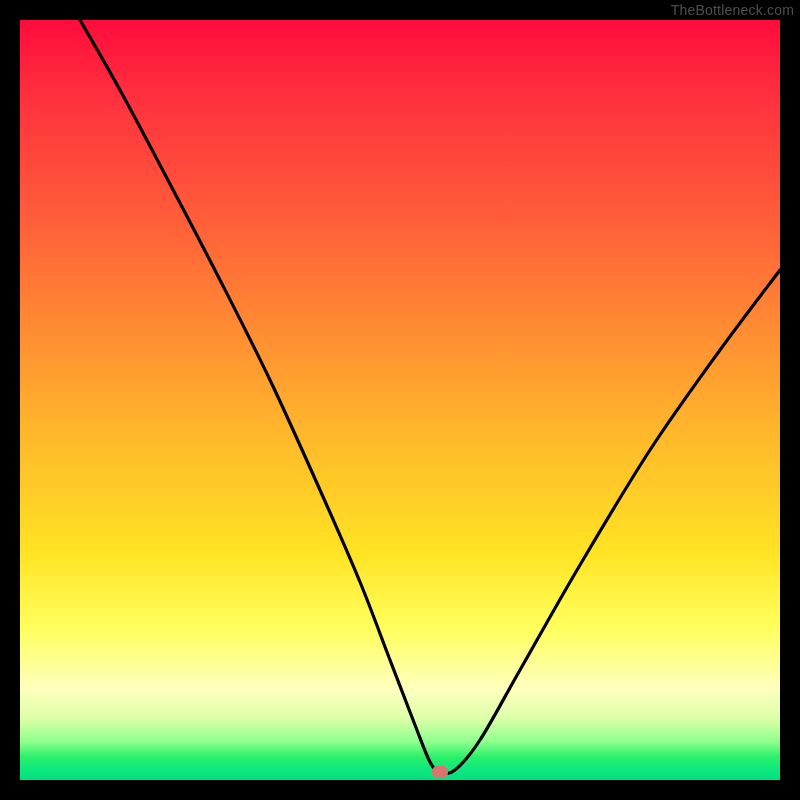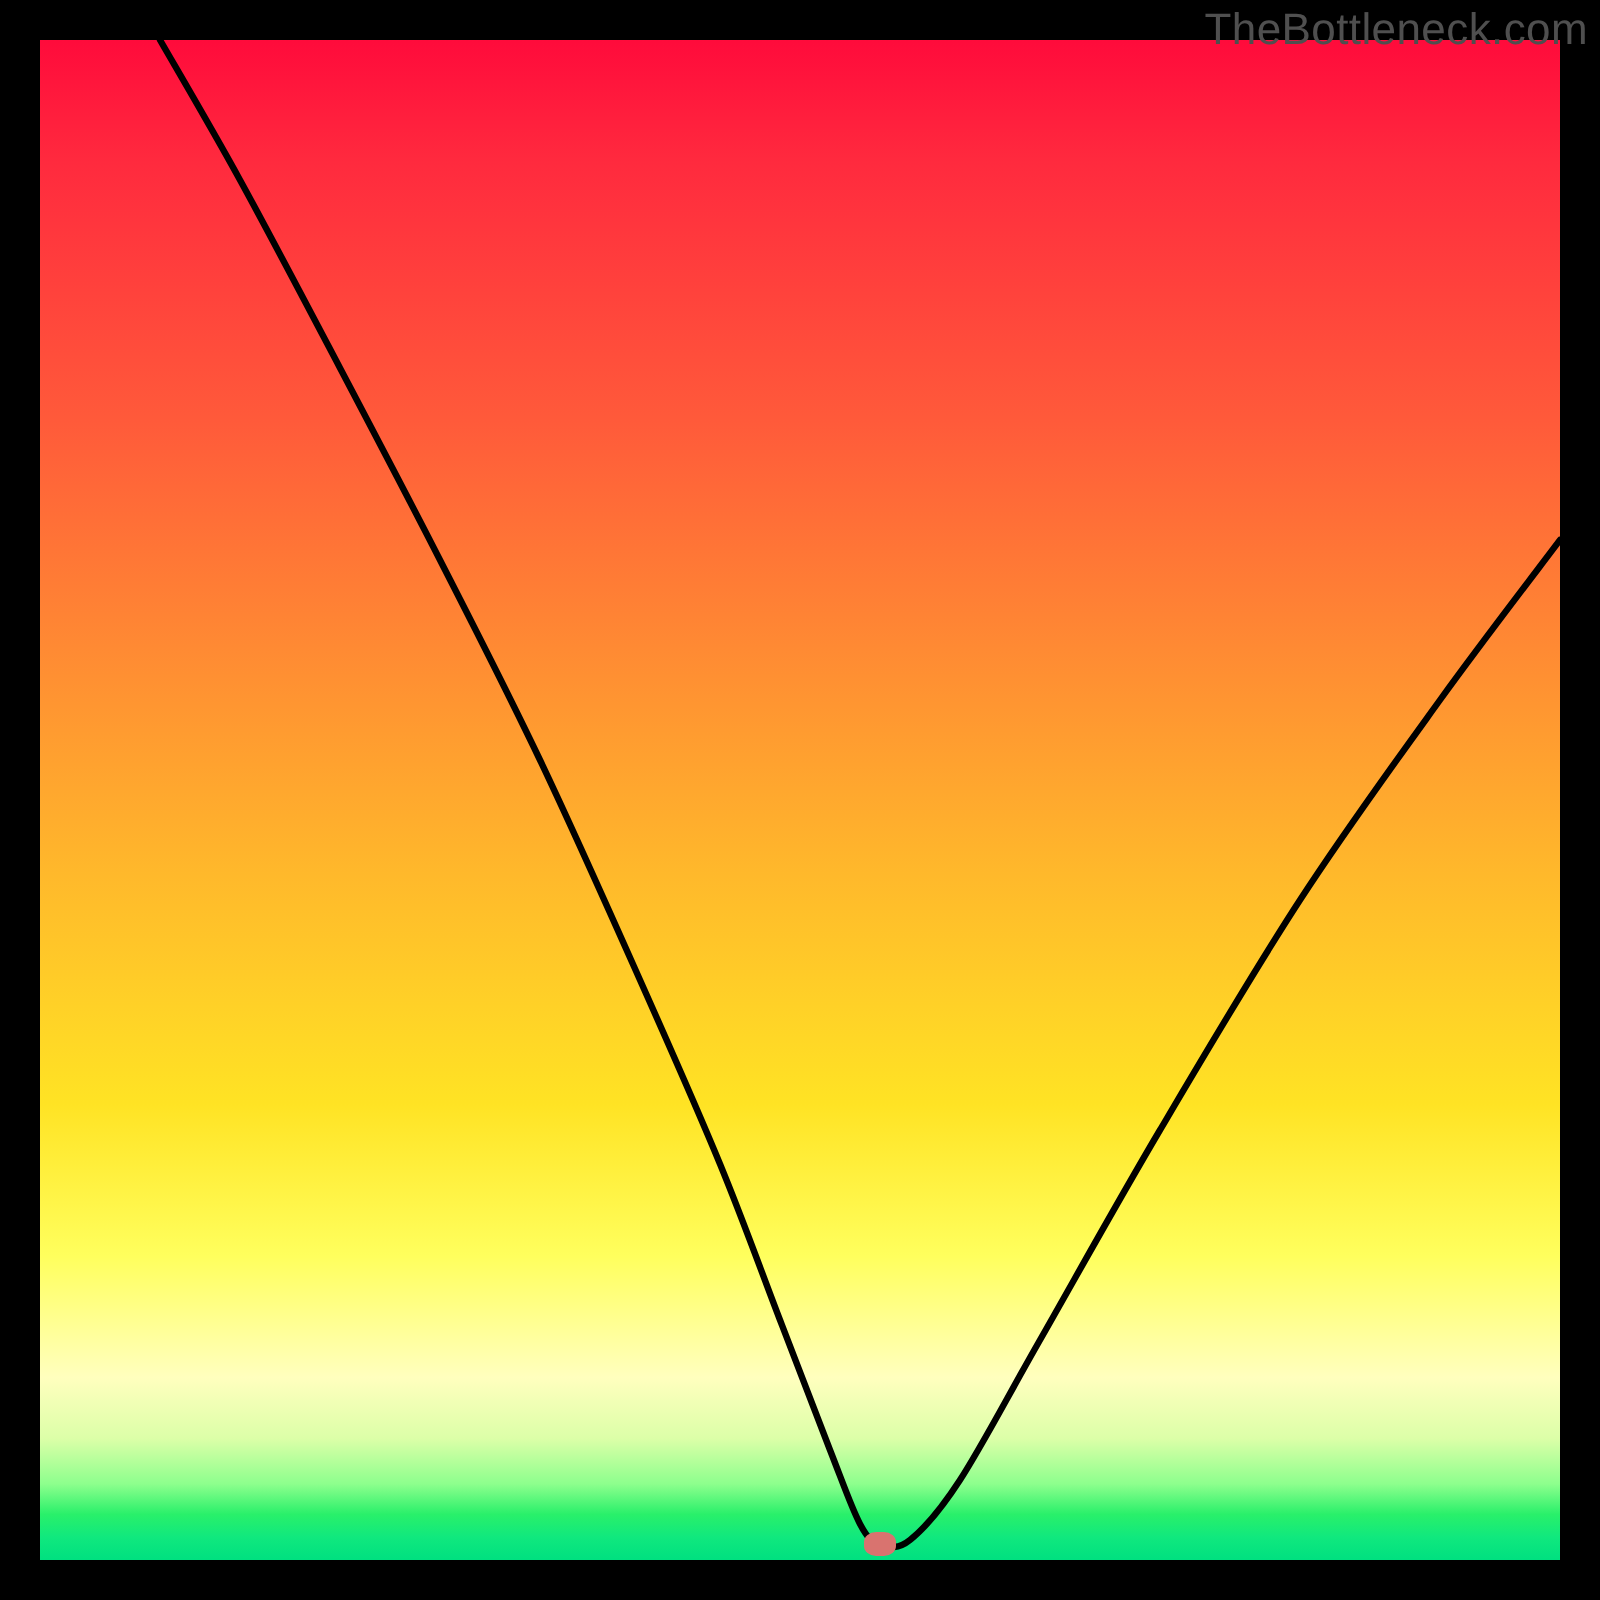--- a/index.html
+++ b/index.html
@@ -55,21 +55,21 @@
     border-radius: 6px / 5px;
     background: #d9736f;
     left: 412px;   
     top: 746px;    
   }
   .watermark {
     position: absolute;
     top: 2px;
     right: 6px;
     color: #4f4f4f;
-    font-size: 22px;
+    font-size: 14px;
     letter-spacing: 0.2px;
     user-select: none;
   }
 </style>
 </head>
 <body>
 
 <div class="frame">
 
   <div class="plot-area">

